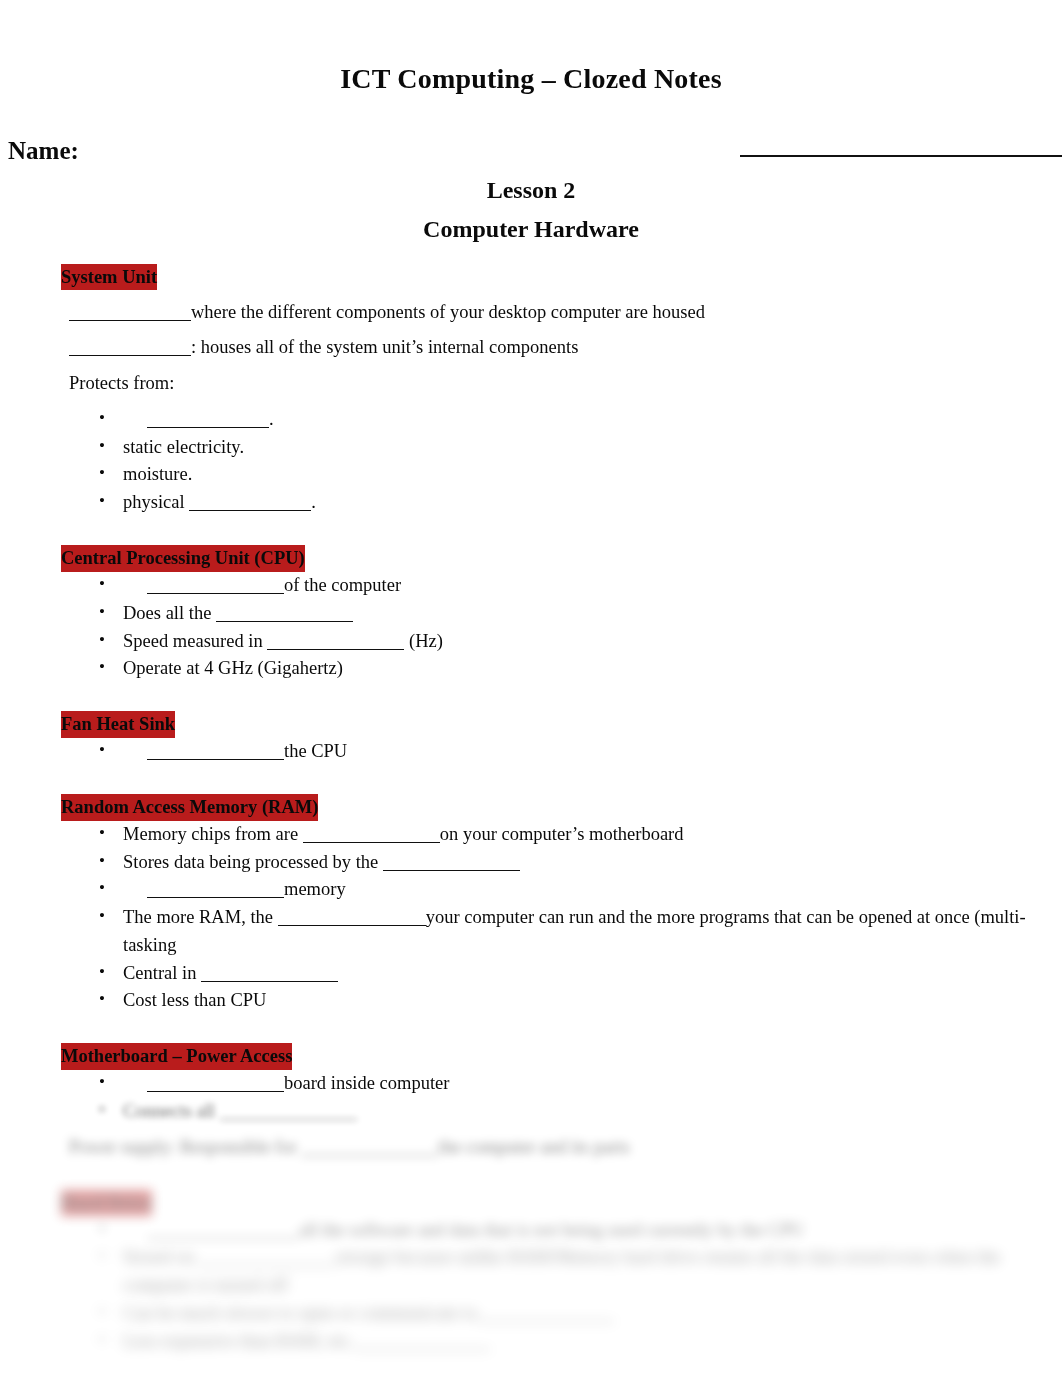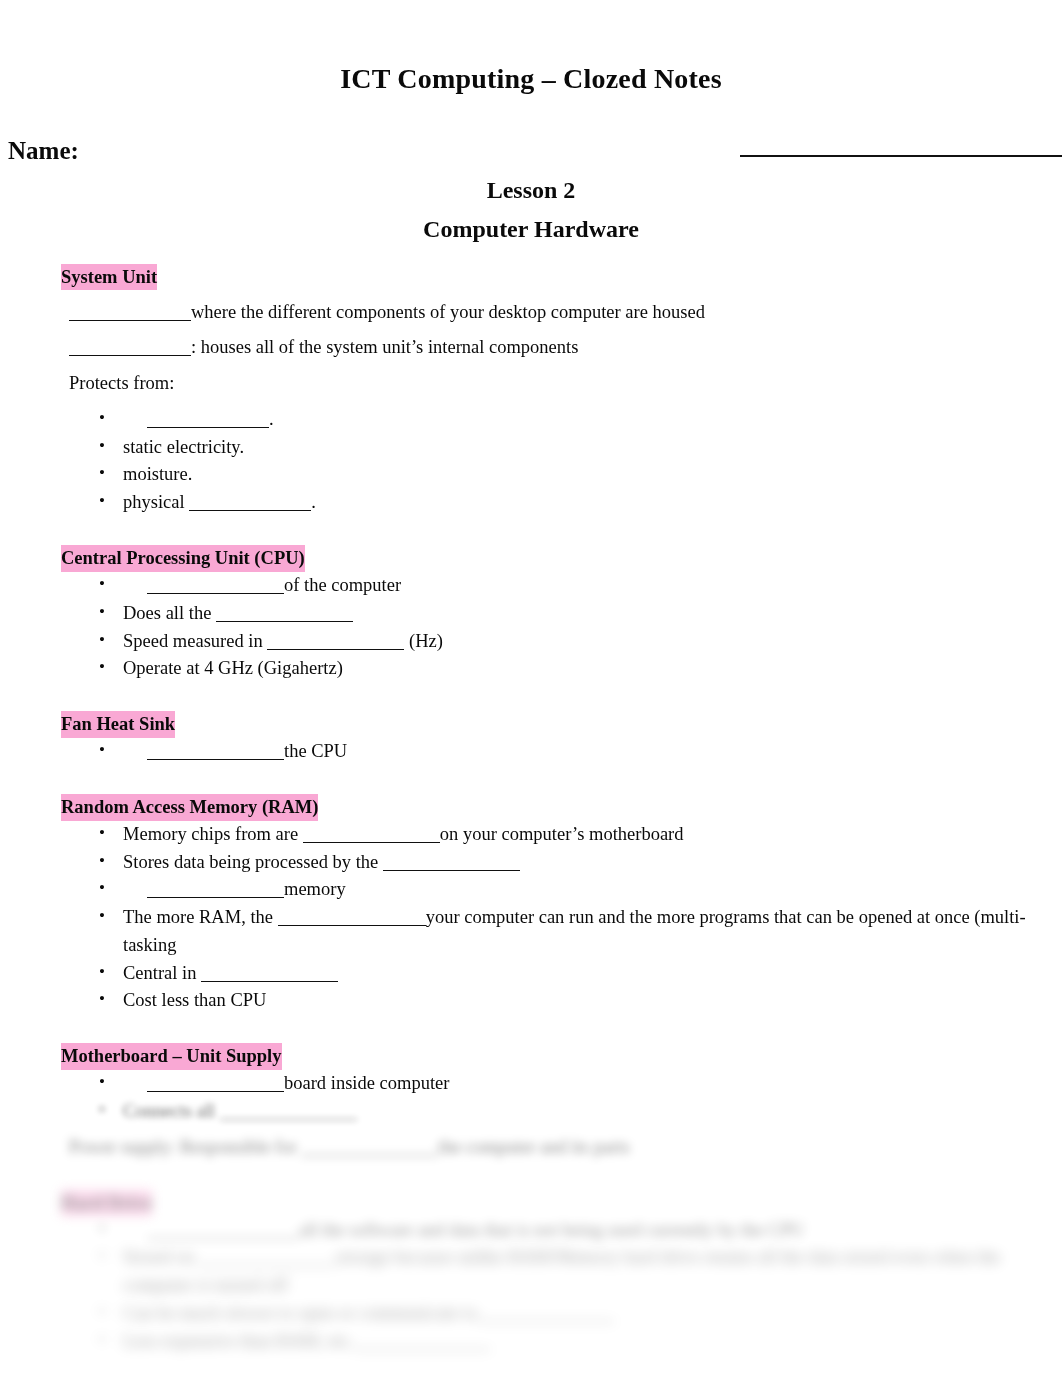--- a/index.html
+++ b/index.html
@@ -72,21 +72,21 @@
     font-size: 18.5px;
     line-height: 1.52;
   }
 
   h2.section {
     font-size: 18.5px;
     font-weight: bold;
     margin: 0;
     padding: 0;
     display: inline-block;
-    background: #f9a8d4;
+    background: #b91c1c;
     line-height: 1.45;
   }
   .section-wrap { margin: 0; padding: 0; }
   .section-wrap.spaced { margin-top: 27px; }
 
   p.line {
     margin: 8px;
     padding: 0;
     line-height: 1.5;
   }
@@ -225,21 +225,21 @@
         <li>
           <span>Central in </span><span class="blank w-md"></span>
         </li>
         <li>
           <span>Cost less than CPU</span>
         </li>
       </ul>
     </div>
 
     <div class="section-wrap spaced">
-      <h2 class="section">Motherboard – Unit Supply</h2>
+      <h2 class="section">Motherboard – Power Access</h2>
 
       <ul class="bullets">
         <li>
           <span class="blank w-md indent-blank"></span><span>board inside computer</span>
         </li>
         <li class="blur-2">
           <span>Connects all </span><span class="blank w-md"></span>
         </li>
       </ul>
 

